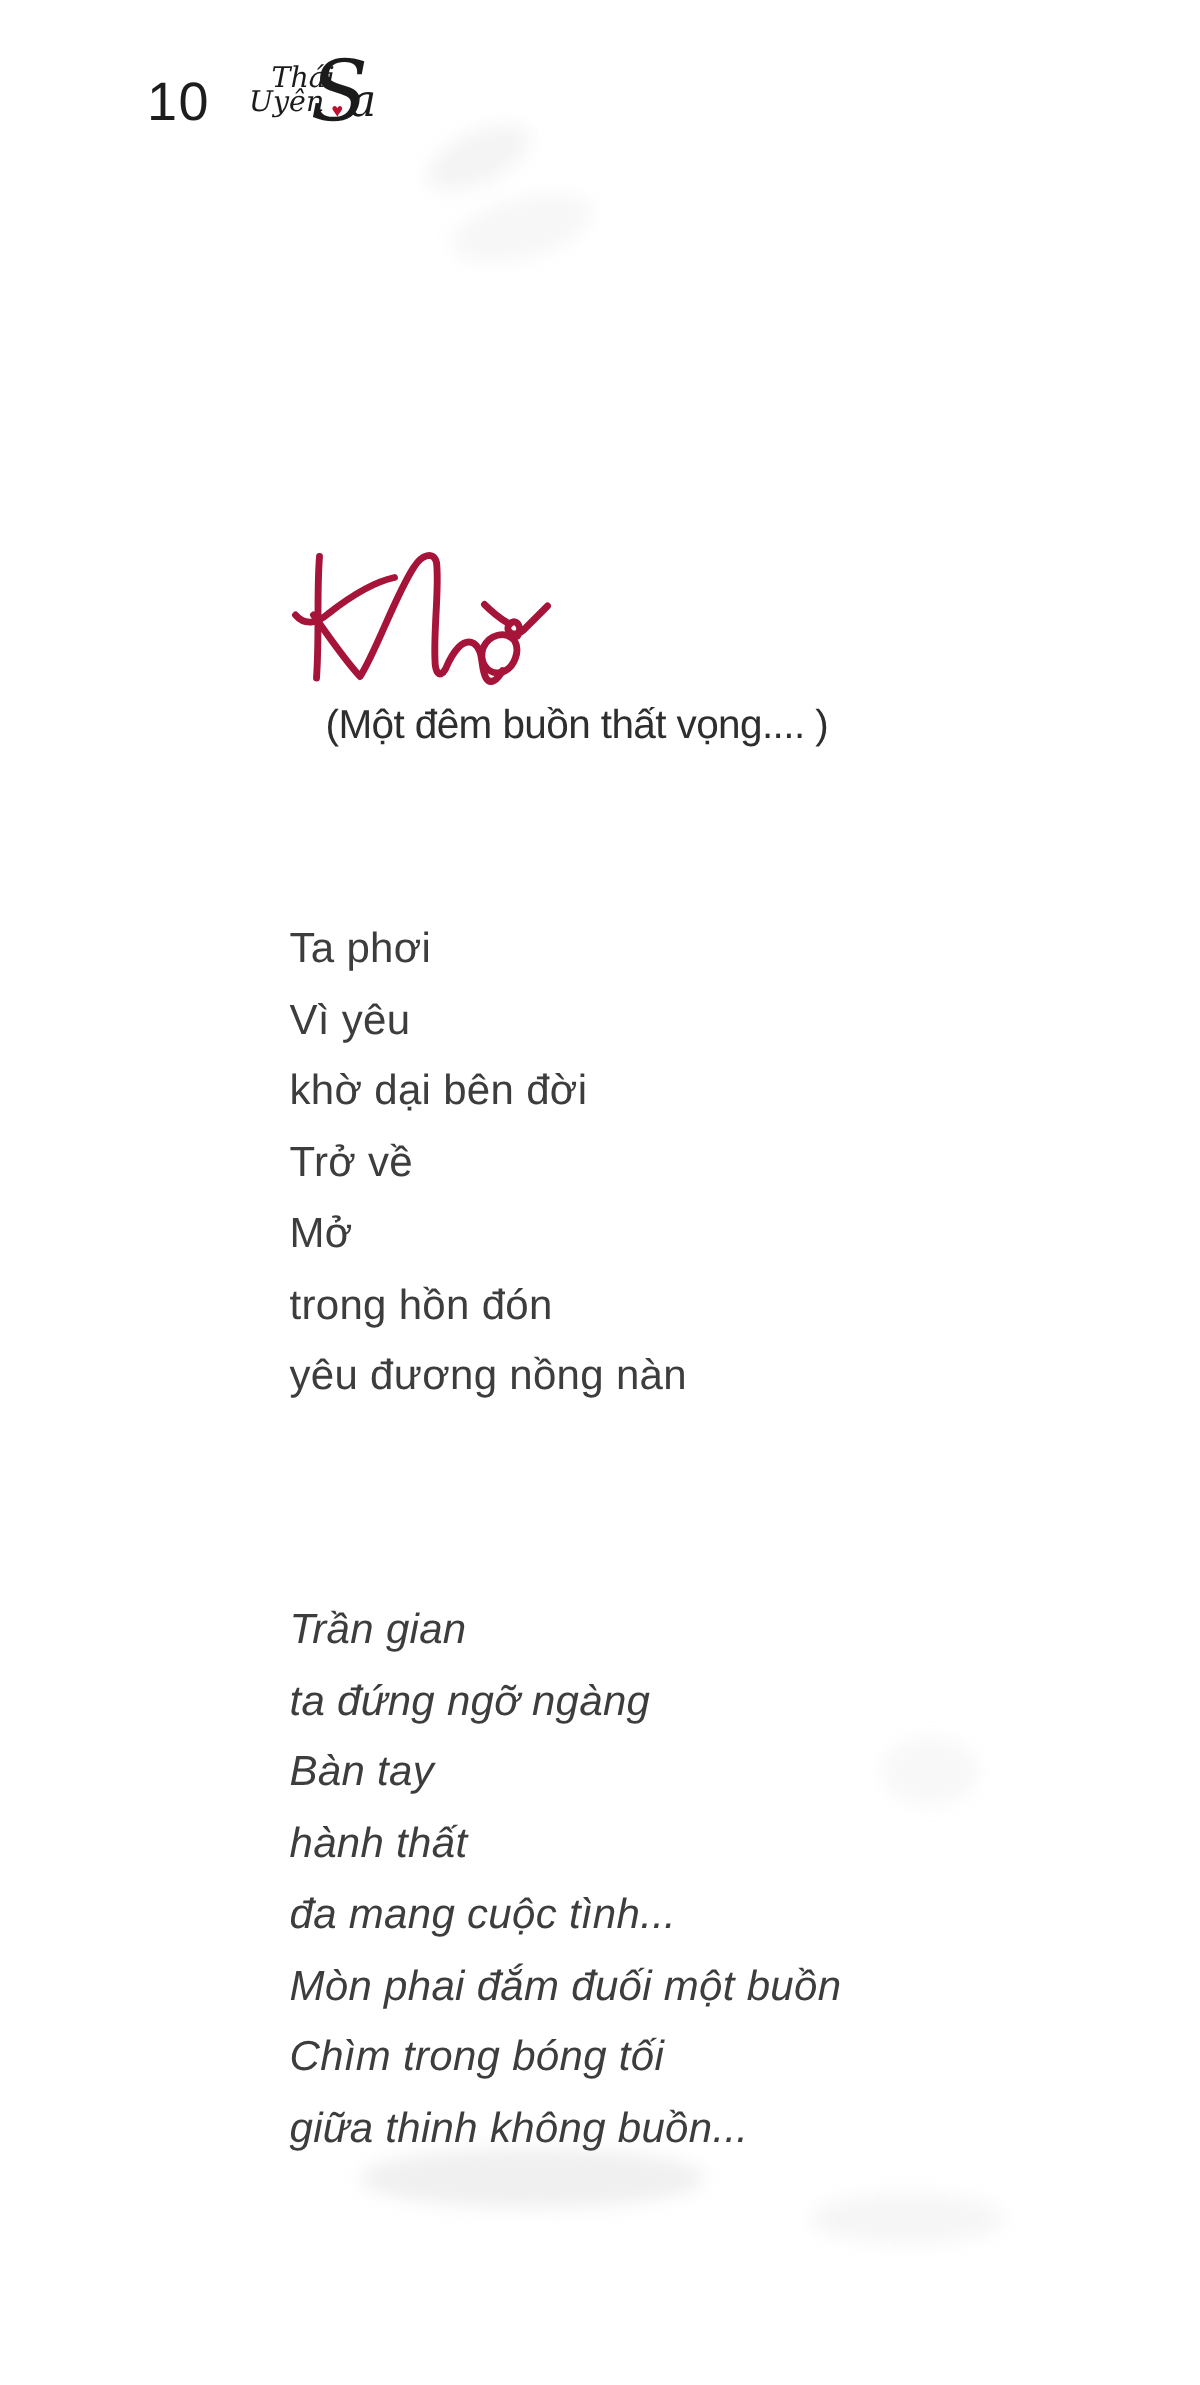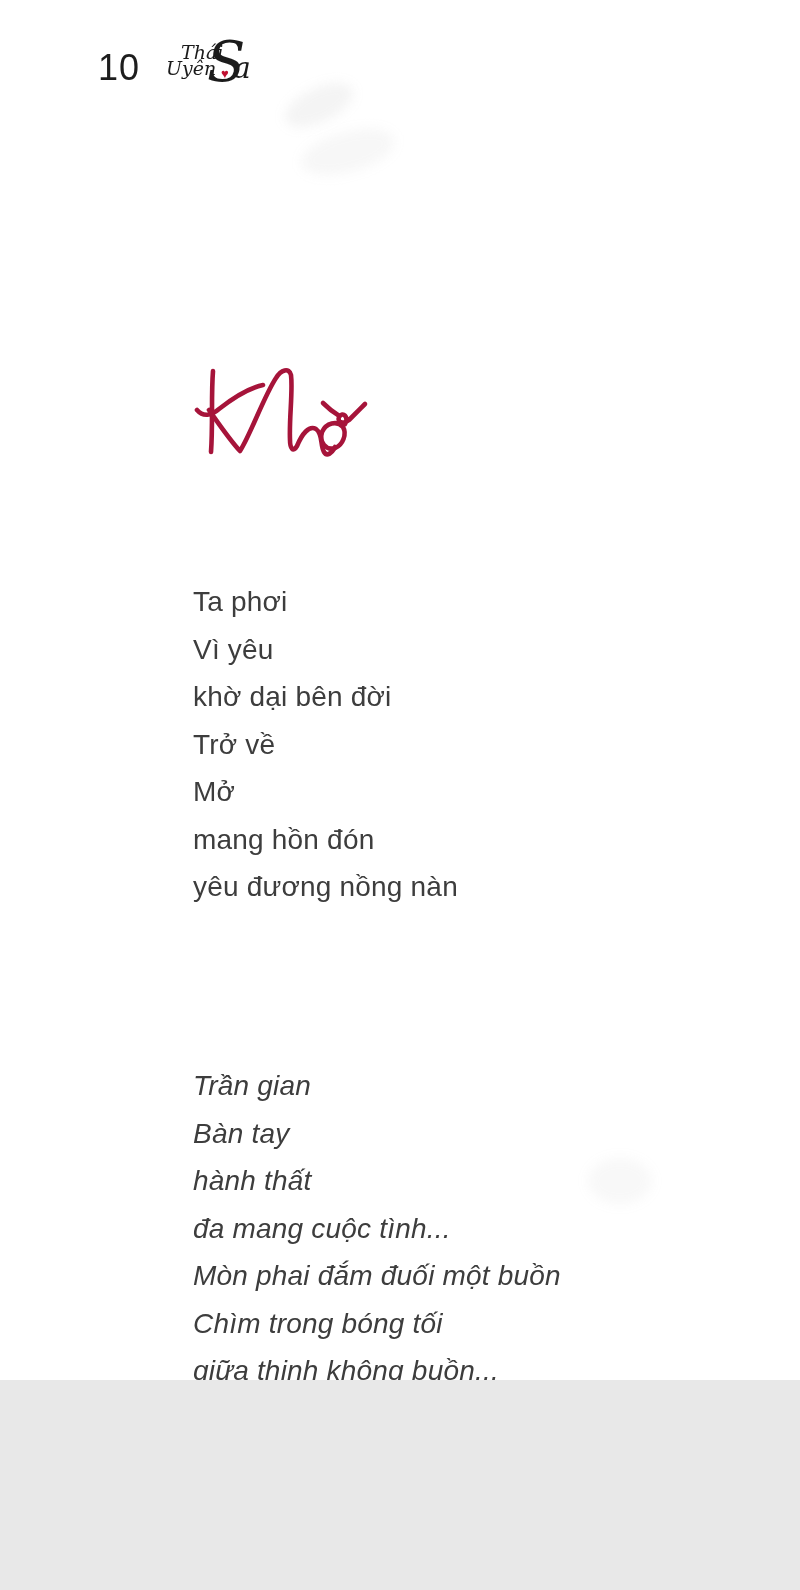--- a/index.html
+++ b/index.html
@@ -1,19 +1,19 @@
 <!DOCTYPE html>
 <html><head>
 <meta charset="utf-8">
 <style>
   html, body { margin: 0; padding: 0; background: #e8e8e8; }
   .page {
     position: relative;
     width: 800px;
-    height: 1380px;
+    height: 1590px;
     margin: 0 auto;
     background: #ffffff;
     overflow: hidden;
     font-family: "Liberation Sans", sans-serif;
     color: #3d3d3d;
   }
 
   
   .page-number {
     position: absolute;
@@ -98,21 +98,21 @@
     color: #2e2e2e;
     white-space: nowrap;
   }
 
   
   .stanza {
     position: absolute;
     left: 193px;
     white-space: nowrap;
   }
-  .stanza-1 { top: 578px; }
+  .stanza-1 { top: 608px; }
   .stanza-2 { top: 1062px; font-style: italic; }
   .poem-line {
     font-size: 28px;
     line-height: 47.5px;
     letter-spacing: 0.2px;
     color: #3d3d3d;
   }
 
   
   .smudge {
@@ -147,33 +147,35 @@
       <path d="M 23,7 C 21,32 23,60 21,88" stroke="#a6143a"></path>
       <path d="M 7,46 C 13,53 21,52 29,45 C 43,34 59,24 73,21" stroke="#a6143a"></path>
       <path d="M 19,46 C 29,60 39,75 50,87 C 60,72 74,32 86,14 C 91,6 99,3 101,11 C 103,27 99,55 100,76 C 100,84 103,89 107,82 C 112,70 119,61 126,65 C 133,70 130,81 134,88 C 137,93 142,89 145,83" stroke="#a6143a"></path>
       <path d="M 153,63 C 147,56 136,59 132,68 C 129,78 136,87 145,84 C 153,81 157,70 153,63" stroke="#a6143a"></path>
       <path d="M 155,60 C 159,53 153,47 149,53 C 147,58 153,61 159,56 C 166,49 170,45 175,40" stroke="#a6143a"></path>
       <path d="M 133,39 C 138,44 143,48 148,51" stroke="#a6143a"></path>
     </svg>
     <span class="sr-only">Khờ</span>
   </div>
 
+  <div class="subtitle">(Một đêm buồn thất vọng.... )</div>
 
   <div class="stanza stanza-1">
       <div class="poem-line">Ta phơi</div>
       <div class="poem-line">Vì yêu</div>
       <div class="poem-line">khờ dại bên đời</div>
       <div class="poem-line">Trở về</div>
       <div class="poem-line">Mở</div>
-      <div class="poem-line">mang hồn đón</div>
+      <div class="poem-line">trong hồn đón</div>
       <div class="poem-line">yêu đương nồng nàn</div>
     </div>
 
   <div class="stanza stanza-2">
       <div class="poem-line">Trần gian</div>
+      <div class="poem-line">ta đứng ngỡ ngàng</div>
       <div class="poem-line">Bàn tay</div>
       <div class="poem-line">hành thất</div>
       <div class="poem-line">đa mang cuộc tình...</div>
       <div class="poem-line">Mòn phai đắm đuối một buồn</div>
       <div class="poem-line">Chìm trong bóng tối</div>
       <div class="poem-line">giữa thinh không buồn...</div>
     </div>
 
   <div class="smudge smudge-1"></div>
   <div class="smudge smudge-2"></div>

